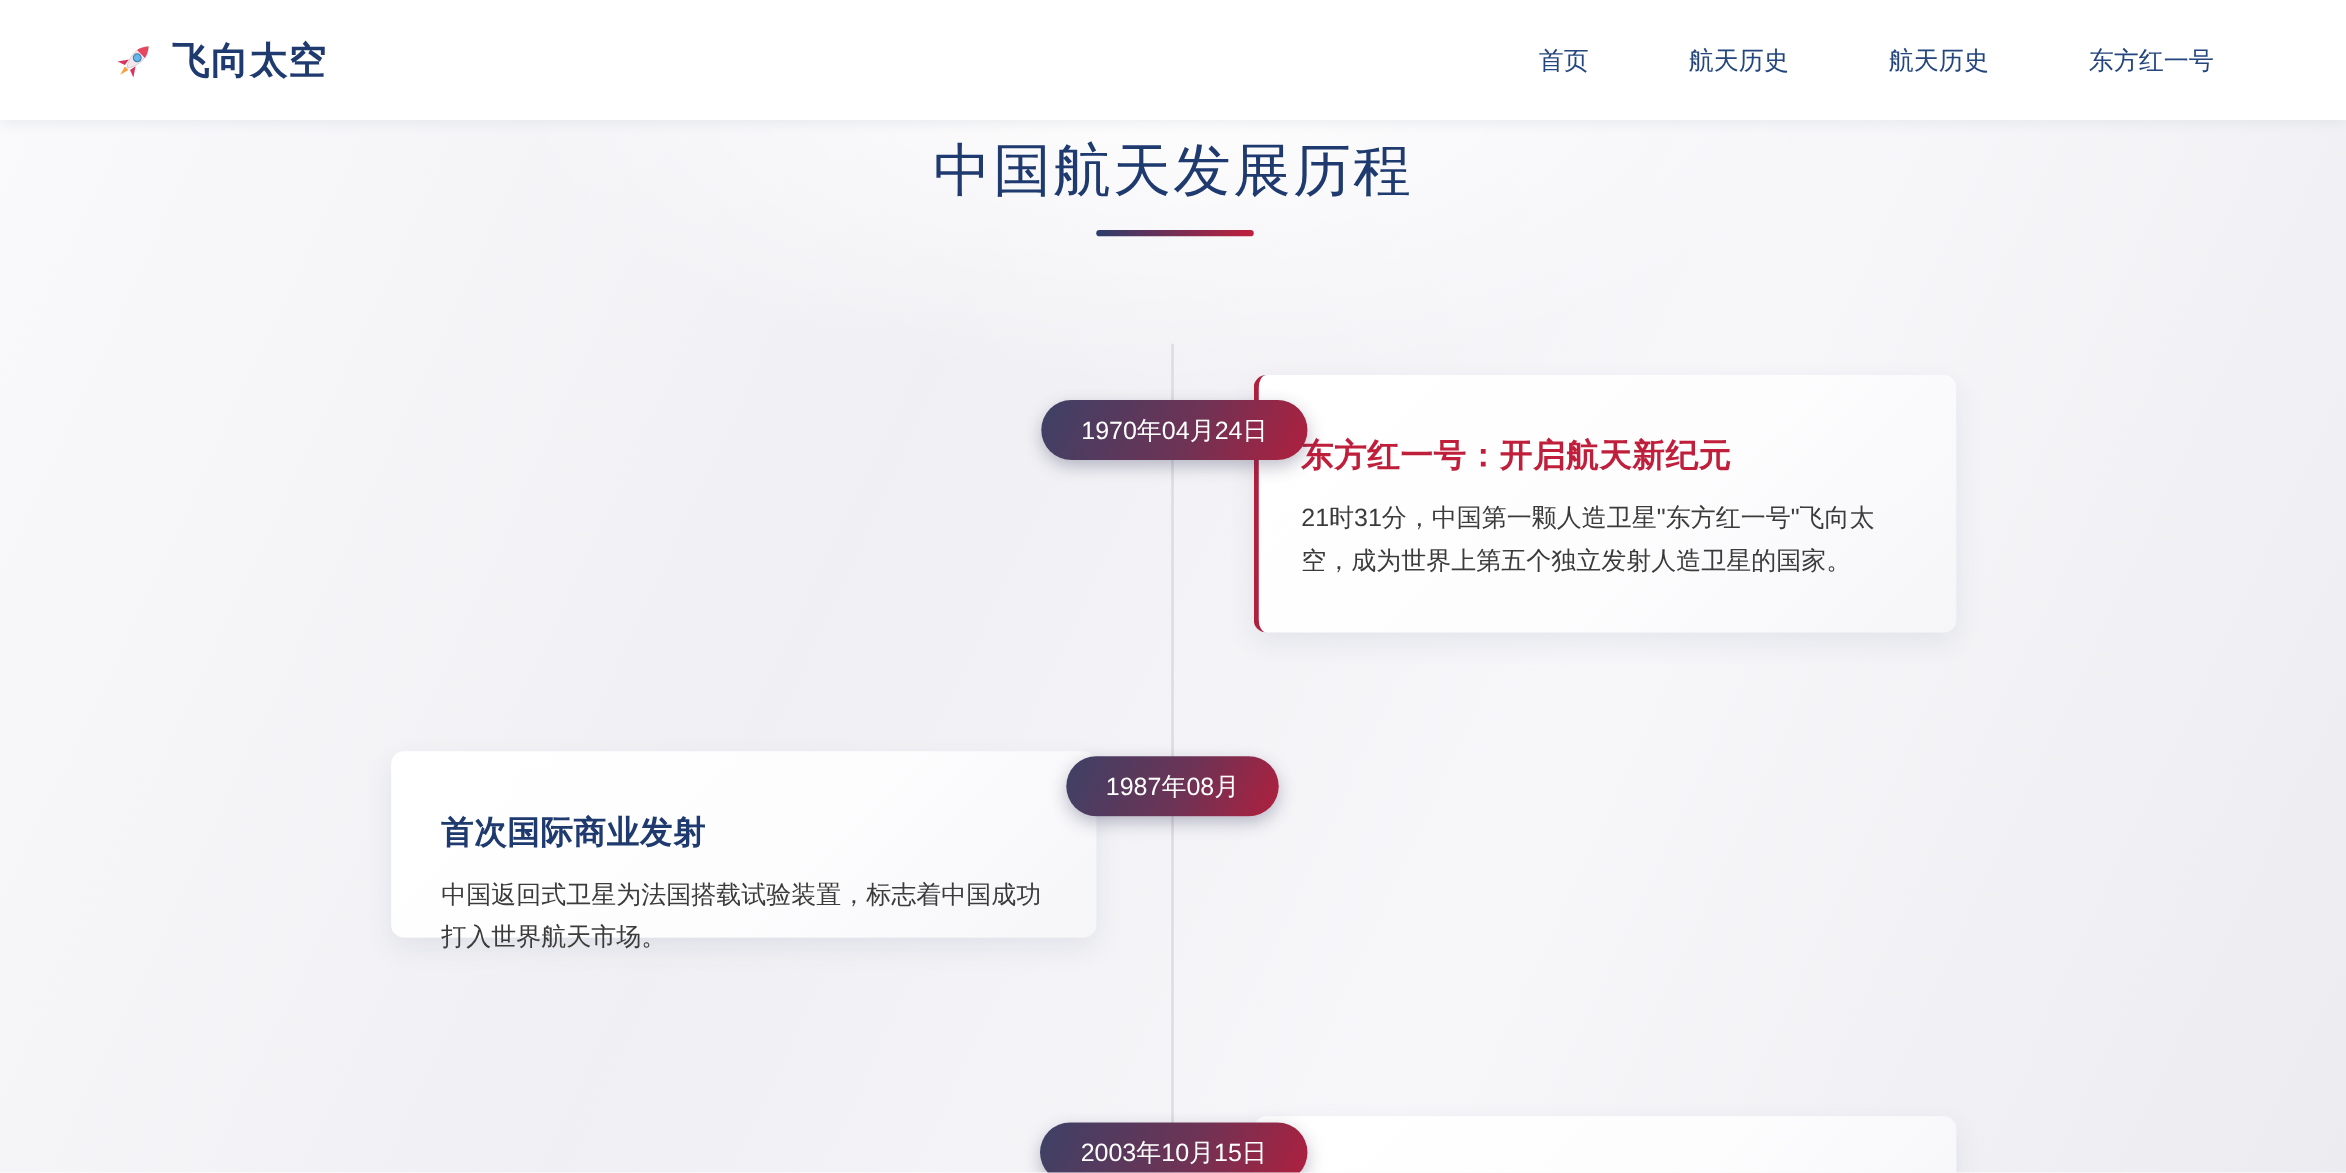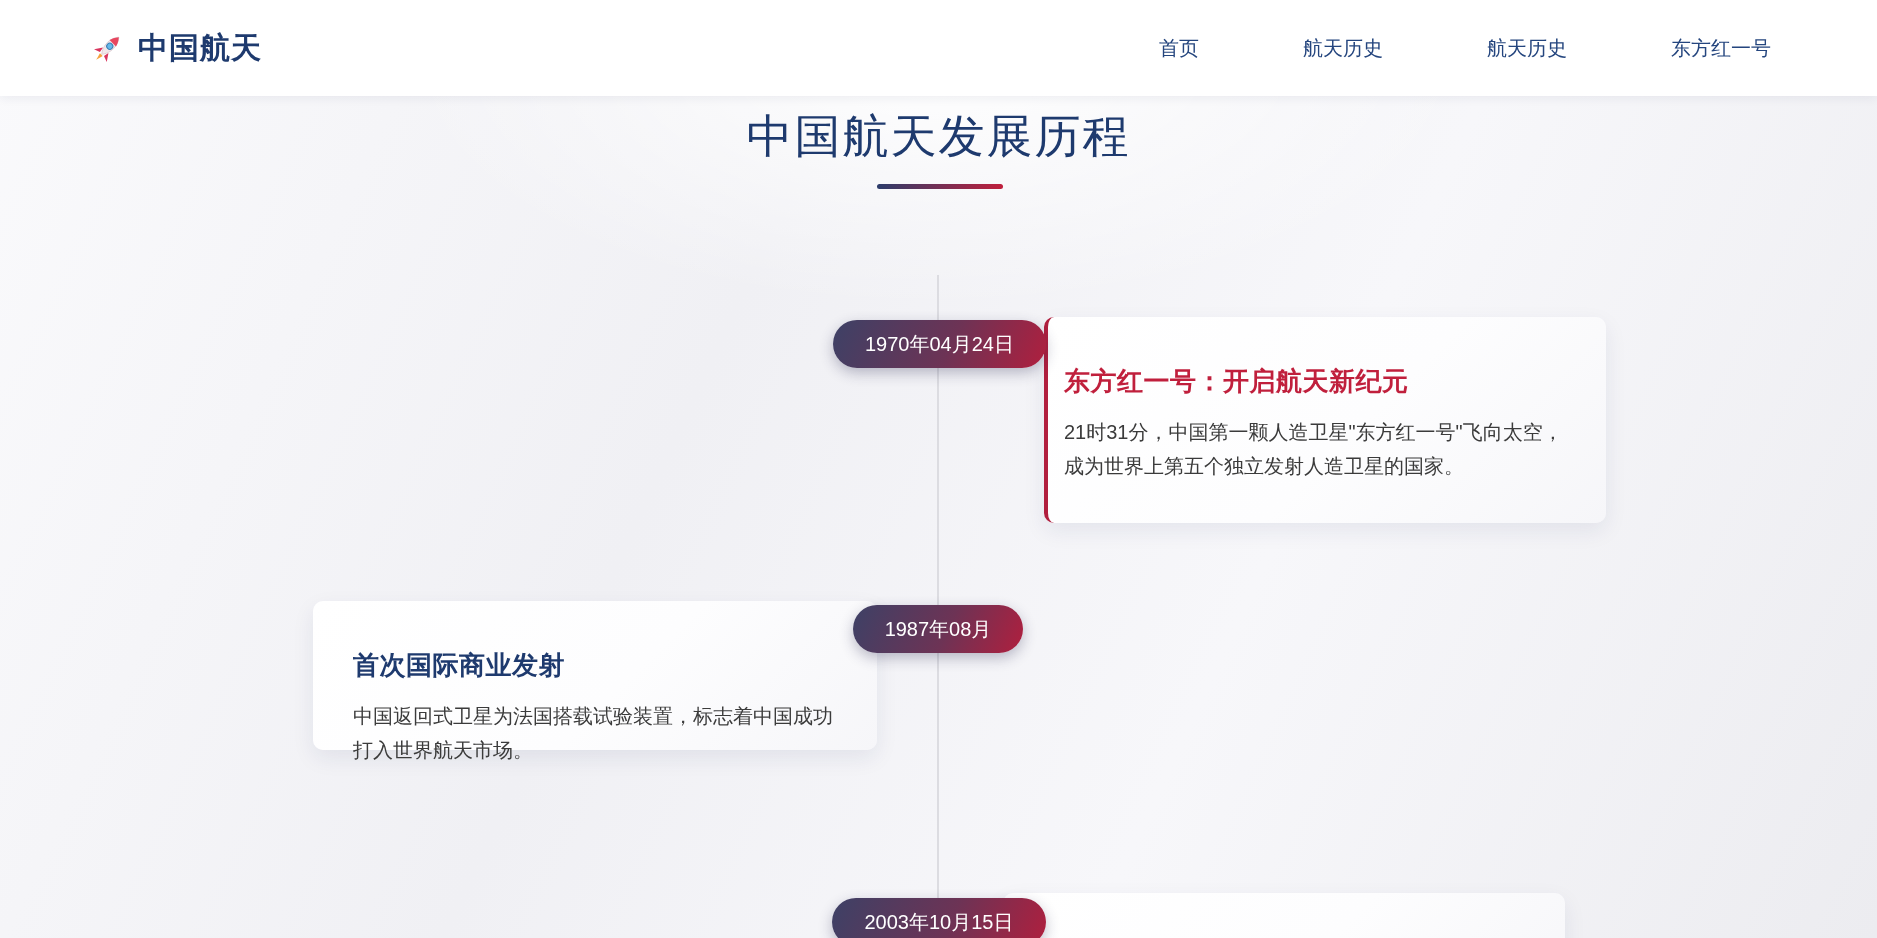--- a/index.html
+++ b/index.html
@@ -18,21 +18,21 @@
     position: absolute; left: 0; top: 0; width: 1877px; height: 96px;
     background: #ffffff;
     box-shadow: 0 2px 10px rgba(30,40,90,0.07);
     display: flex; align-items: center; justify-content: space-between;
     padding: 0 106px 0 90px;
     z-index: 10;
   }
   .brand { display: flex; align-items: center; gap: 12px; cursor: pointer; }
   .brand-icon { width: 36px; height: 36px; display: inline-flex; }
   .brand-name { font-size: 30px; font-weight: bold; color: #1e3a6e; letter-spacing: 1px; }
-  .nav { display: flex; align-items: flex-end; gap: 104px; }
+  .nav { display: flex; align-items: flex-end; gap: 80px; }
   .nav-item {
     font-size: 20px; color: #24457e; text-decoration: none; cursor: pointer;
     white-space: nowrap;
   }
 
   
   .page-title {
     position: absolute; top: 106px; left: 0; width: 1877px;
     text-align: center; font-size: 46px; font-weight: normal; color: #1e3a6e;
     letter-spacing: 2px;
@@ -65,21 +65,21 @@
   }
   .card-accent-left { border-left: 4px solid #b11f3e; }
   .card-title { font-size: 26px; font-weight: bold; letter-spacing: 0.5px; }
   .card-title.red  { color: #c01f3c; }
   .card-title.navy { color: #1e3a6e; }
   .card-desc {
     margin-top: 16px; font-size: 20px; line-height: 34px; color: #3b3b3b;
   }
 
   .badge-1 { left: 833px;  top: 320px; width: 213px; }
-  .card-1  { left: 1003px; top: 317px; width: 562px; height: 206px; padding: 47px 42px 0 16px; margin-left: 41px; }
+  .card-1  { left: 1003px; top: 300px; width: 562px; height: 206px; padding: 47px 42px 0 34px; }
   .badge-2 { left: 853px;  top: 605px; width: 170px; }
   .card-2  { left: 313px;  top: 601px; width: 564px; height: 149px; padding: 47px 42px 0 40px; }
   .badge-3 { left: 832px;  top: 898px; width: 214px; }
   .card-3  { left: 1003px; top: 893px; width: 562px; height: 120px; }
 </style>
 </head>
 <body>
 
 <div class="header">
   <div class="brand">
@@ -88,21 +88,21 @@
         <g transform="rotate(45 20 20)">
           <path d="M20 3 C26.5 10 26.5 22 20 30 C13.5 22 13.5 10 20 3 Z" fill="#f2e7ea" stroke="#d8c9ce" stroke-width="0.8"></path>
           <path d="M20 3 C23 6.5 24.6 10 25 12.5 L15 12.5 C15.4 10 17 6.5 20 3 Z" fill="#e8465f"></path>
           <circle cx="20" cy="17.2" r="3.4" fill="#66b8e8" stroke="#3a7fb5" stroke-width="1.1"></circle>
           <path d="M15.8 23.5 L10 32 L16.8 29.5 Z" fill="#d9365e"></path>
           <path d="M24.2 23.5 L30 32 L23.2 29.5 Z" fill="#d9365e"></path>
           <path d="M17.8 30.5 L20 38.5 L22.2 30.5 Z" fill="#f6a23c"></path>
         </g>
       </svg>
     </span>
-    <span class="brand-name">中国航天</span>
+    <span class="brand-name">飞向太空</span>
   </div>
   <div class="nav">
     <a class="nav-item">首页</a>
     <a class="nav-item">航天历史</a>
     <a class="nav-item">航天历史</a>
     <a class="nav-item">东方红一号</a>
   </div>
 </div>
 
 <h1 class="page-title">中国航天发展历程</h1>

